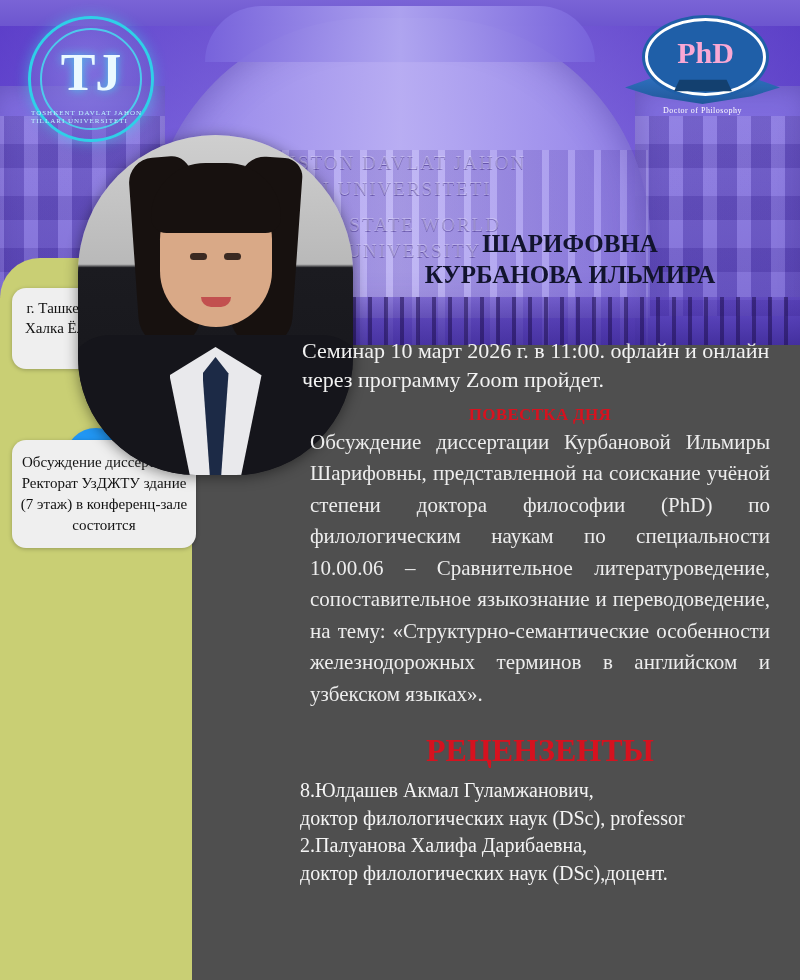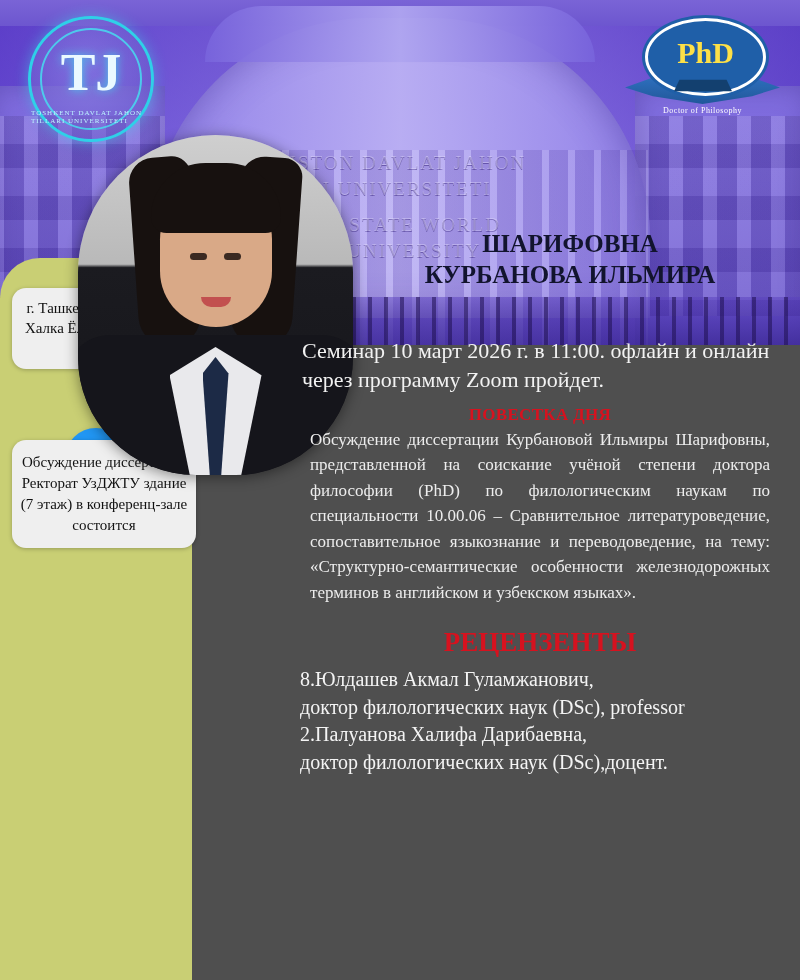--- a/index.html
+++ b/index.html
@@ -142,21 +142,21 @@
   .logo-phd .oval {
     position: absolute; left: 20px; top: 0;
     width: 115px; height: 72px;
     border-radius: 50%;
     background: #1f5fa8;
     border: 3px solid #ffffff;
     box-shadow: 0 0 0 3px #1f5fa8;
   }
   .logo-phd .oval .txt {
     position: absolute; left: 0; right: 0; top: 15px;
-    text-align: center; color: #fde047; font-size: 30px; font-weight: bold;
+    text-align: center; color: #f9a8d4; font-size: 30px; font-weight: bold;
     font-family: "Liberation Serif", serif;
   }
   .logo-phd .wingbar {
     position: absolute; left: 0; top: 56px; width: 155px; height: 30px;
     background: linear-gradient(180deg,#2c74c0,#1c5697);
     clip-path: polygon(0 45%, 18% 12%, 50% 0, 82% 12%, 100% 45%, 82% 74%, 50% 100%, 18% 74%);
     opacity: .95;
   }
   .logo-phd .cap {
     position: absolute; left: 52px; top: 60px; width: 52px; height: 14px;
@@ -298,21 +298,21 @@
     margin: 0 0 2px 0;
     letter-spacing: .3px;
   }
   .announce-text {
     font-size: 22px;
     line-height: 1.33;
     color: #f2f2f2;
     margin: 0 0 10px 2px;
   }
   .agenda-body {
-    font-size: 17px;
+    font-size: 21px;
     line-height: 1.5;
     text-align: justify;
     color: #ededed;
     margin: 2px 0 22px 10px;
     width: 460px;
   }
   .supervisor {
     font-size: 19px;
     line-height: 1.35;
     color: #f2f2f2;
@@ -320,21 +320,21 @@
     width: 470px;
   }
   .supervisor .lbl {
     color: #d6121f;
     font-weight: bold;
     font-size: 17px;
   }
   .rev-title {
     color: #d6121f;
     font-weight: bold;
-    font-size: 27px;
+    font-size: 32px;
     text-align: center;
     margin: 0 0 8px 0;
   }
   .rev-list {
     font-size: 20px;
     line-height: 1.38;
     color: #f4f4f4;
   }
   .rev-list div { white-space: nowrap; }
 </style>

